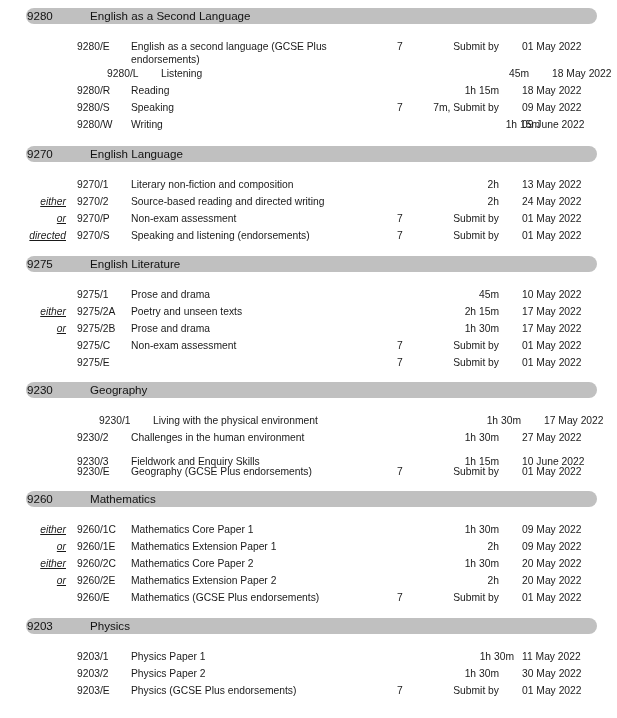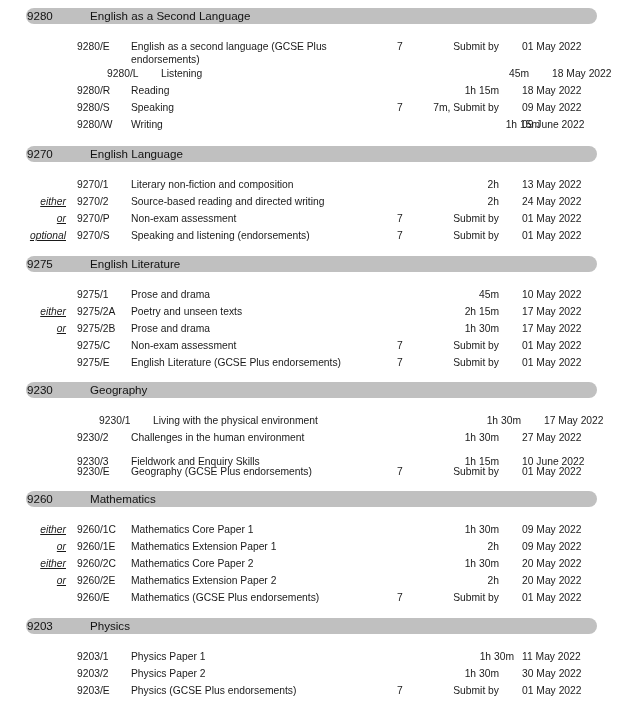--- a/index.html
+++ b/index.html
@@ -96,21 +96,21 @@
       </div>
       <div class="row" style="top: 66px;">
         <span class="qual">or</span>
         <span class="code">9270/P</span>
         <span class="title">Non-exam assessment</span>
         <span class="marks">7</span>
         <span class="dur">Submit by</span>
         <span class="date">01 May 2022</span>
       </div>
       <div class="row" style="top: 83px;">
-        <span class="qual">optional</span>
+        <span class="qual">directed</span>
         <span class="code">9270/S</span>
         <span class="title">Speaking and listening (endorsements)</span>
         <span class="marks">7</span>
         <span class="dur">Submit by</span>
         <span class="date">01 May 2022</span>
       </div>
     </div>
     <div class="section" style="top: 256px;">
       <div class="hdr">
         <span class="scode">9275</span>
@@ -144,21 +144,20 @@
         <span class="qual"></span>
         <span class="code">9275/C</span>
         <span class="title">Non-exam assessment</span>
         <span class="marks">7</span>
         <span class="dur">Submit by</span>
         <span class="date">01 May 2022</span>
       </div>
       <div class="row" style="top: 100px;">
         <span class="qual"></span>
         <span class="code">9275/E</span>
-        <span class="title">English Literature (GCSE Plus endorsements)</span>
         <span class="marks">7</span>
         <span class="dur">Submit by</span>
         <span class="date">01 May 2022</span>
       </div>
     </div>
     <div class="section" style="top: 382px;">
       <div class="hdr">
         <span class="scode">9230</span>
         <span class="stitle">Geography</span>
       </div>

